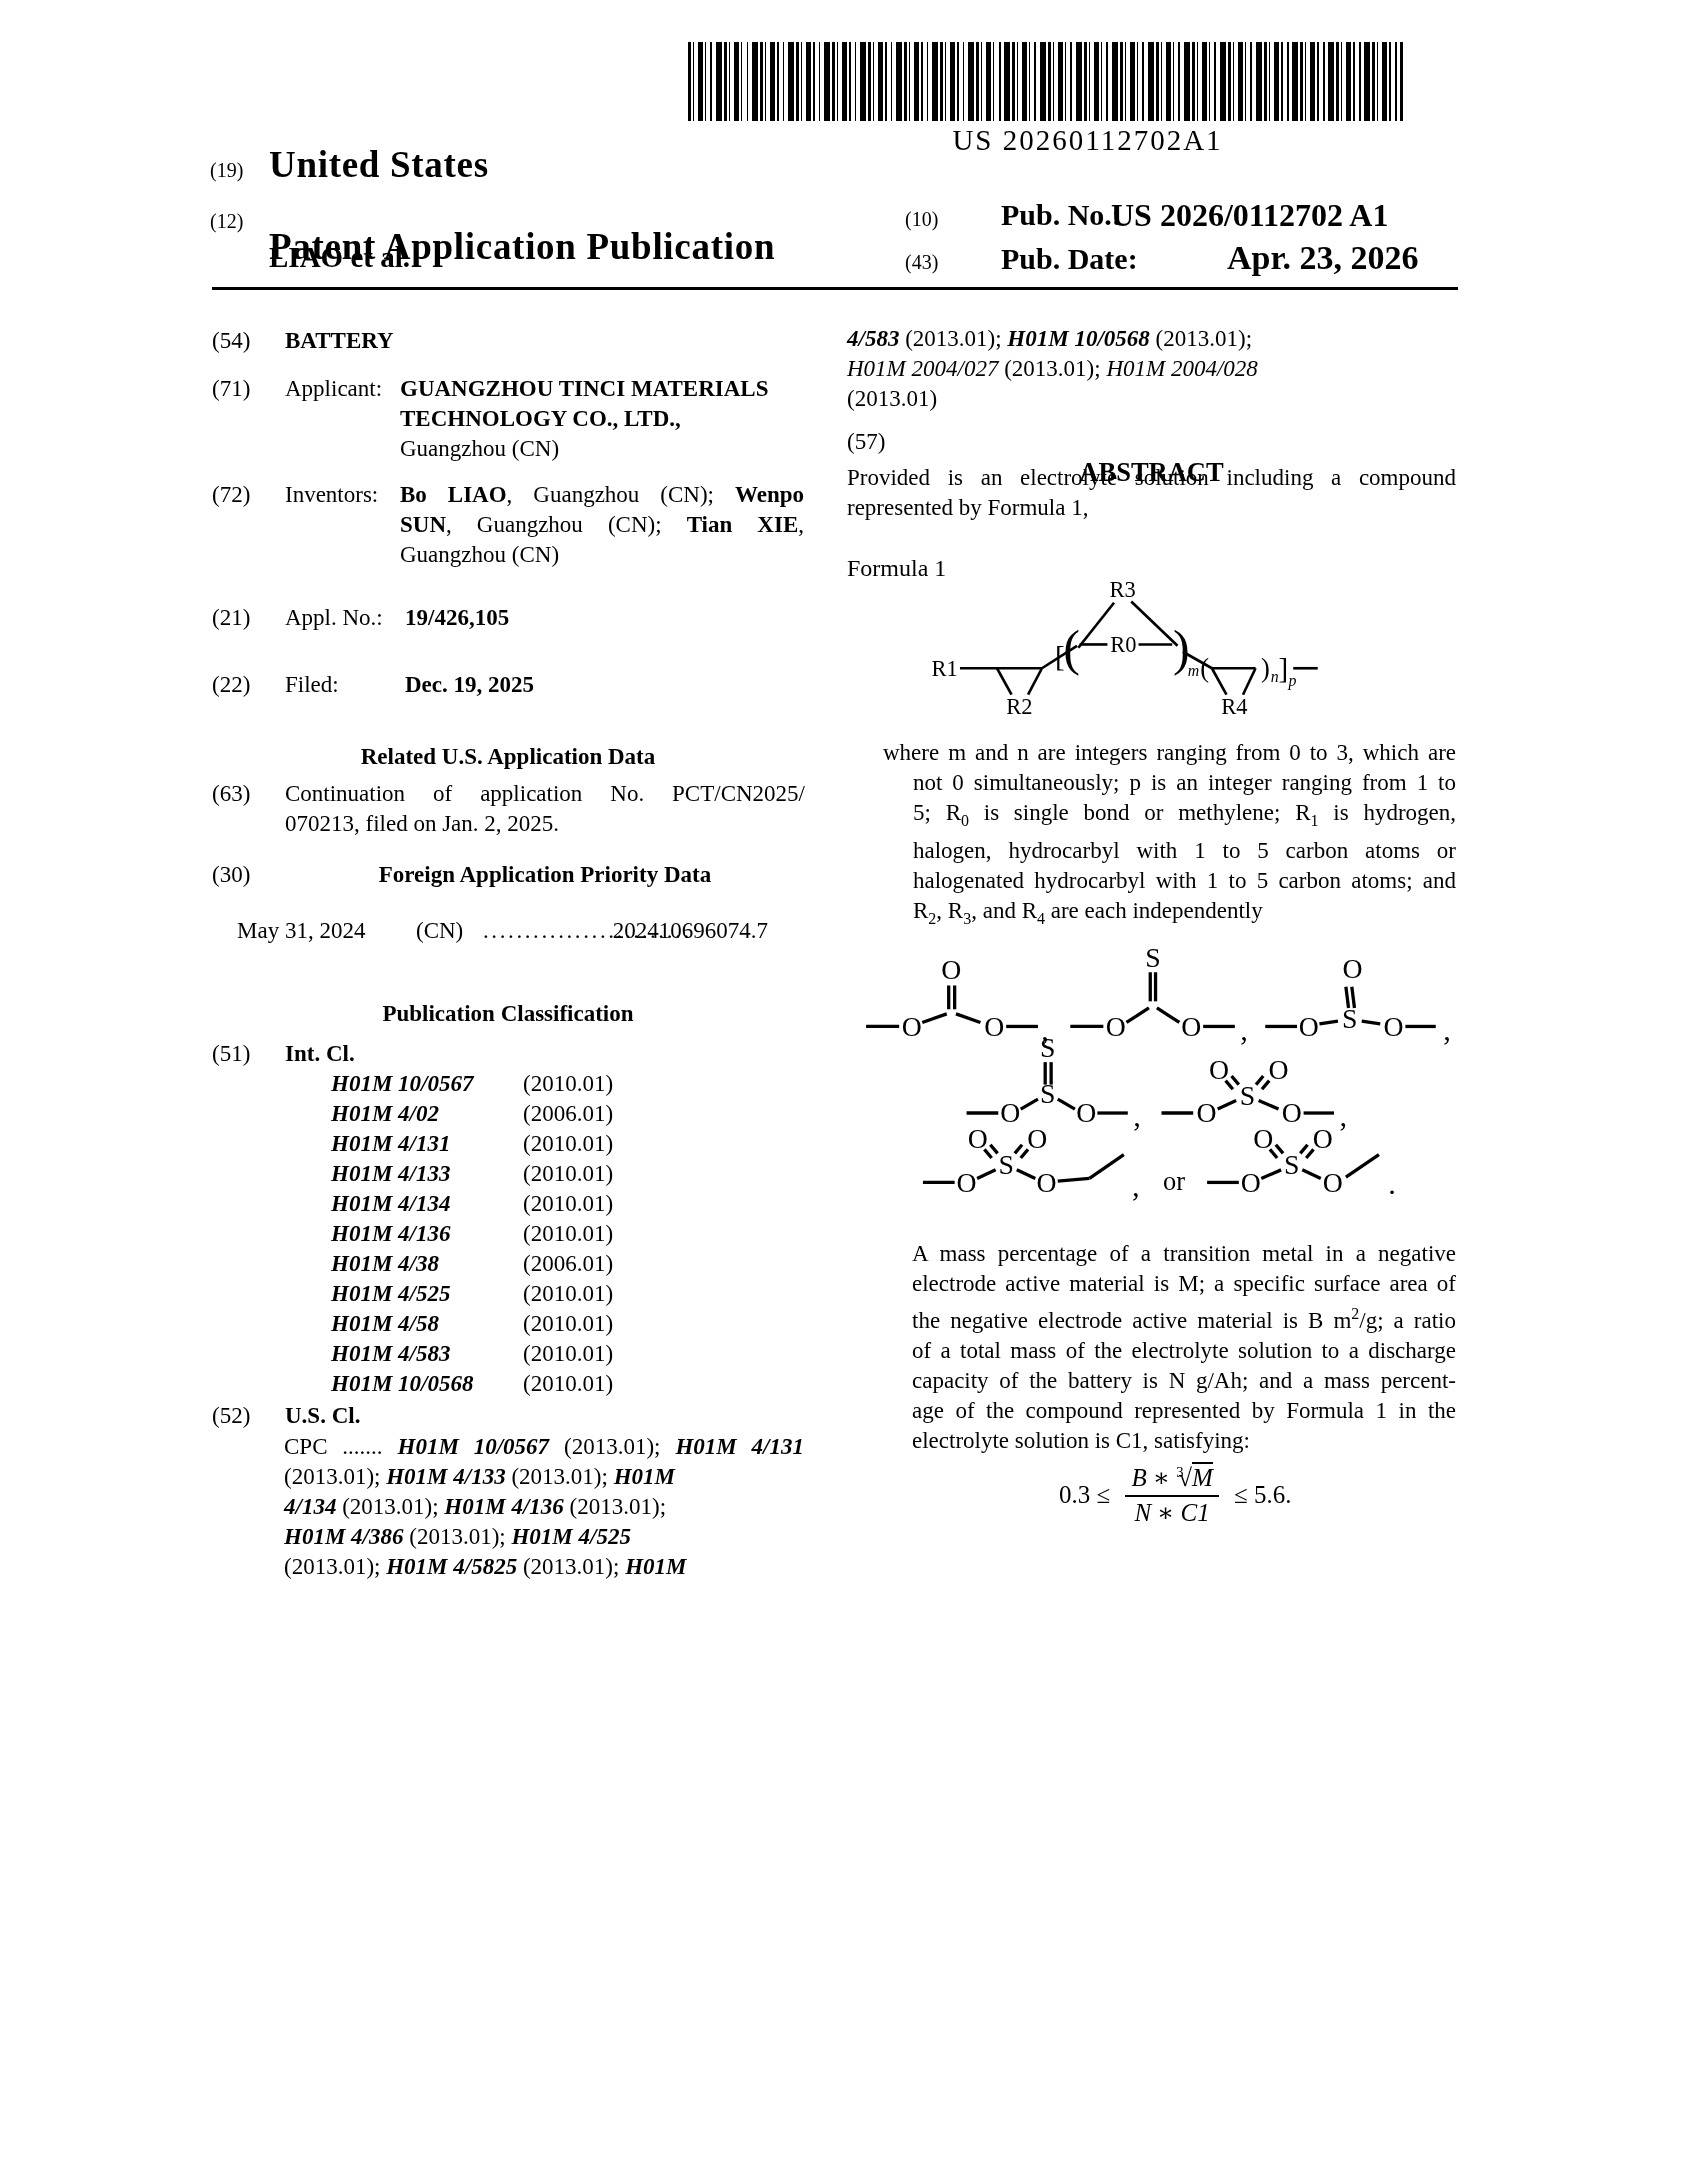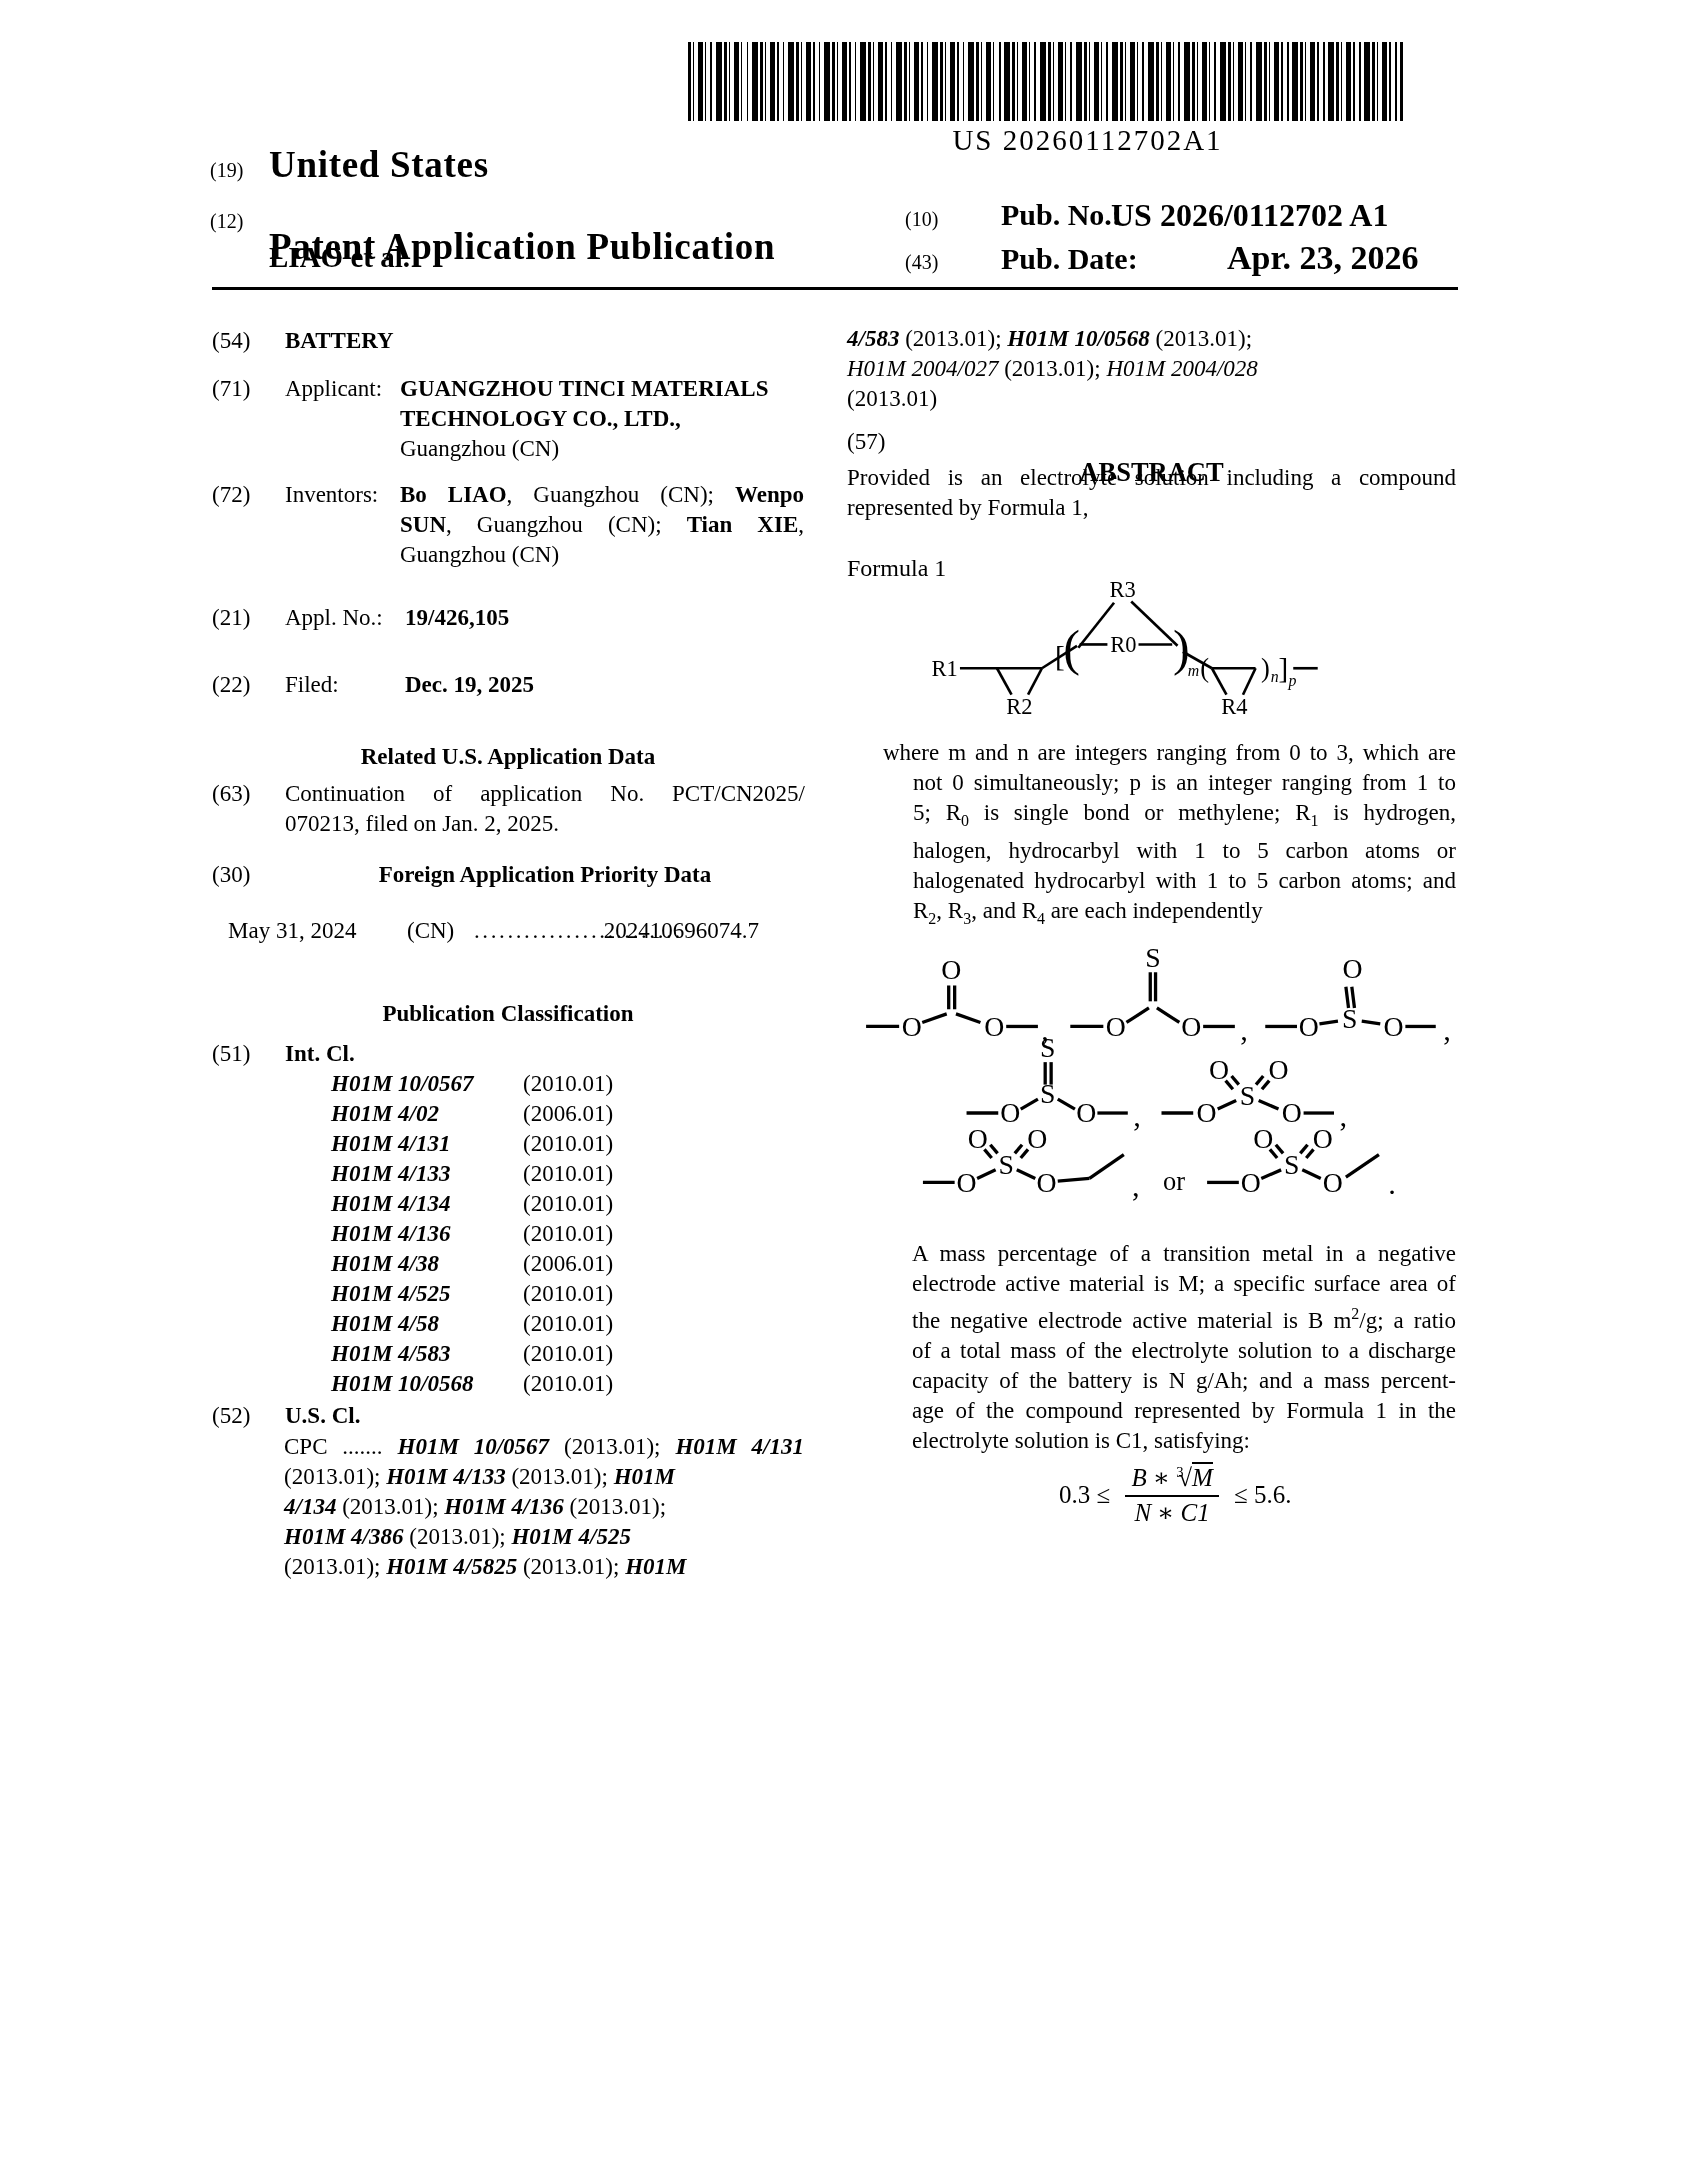--- a/index.html
+++ b/index.html
@@ -104,21 +104,21 @@
       <div class="jl">Continuation of application No. PCT/CN2025/</div>
       <div>070213, filed on Jan. 2, 2025.</div>
     </div>
   </div>
 
   <div class="abs body-text" style="left:212px;top:860px;width:592px;">
     <span class="sec-num">(30)</span>
     <div class="b center" style="position:absolute;left:73px;width:520px;">Foreign Application Priority Data</div>
   </div>
 
-  <div class="abs body-text" style="left:228px;top:916px;width:531px;height:30px;">
+  <div class="abs body-text" style="left:237px;top:916px;width:531px;height:30px;">
     <span>May 31, 2024</span>
     <span style="position:absolute;left:179px;">(CN)</span>
     <span style="position:absolute;left:246px;letter-spacing:2.6px;">.........................</span>
     <span style="position:absolute;right:0;">202410696074.7</span>
   </div>
 
   <div class="abs body-text b center" style="left:212px;top:999px;width:592px;">Publication Classification</div>
 
   <div class="abs body-text" style="left:212px;top:1039px;width:592px;">
     <span>(51)</span>

